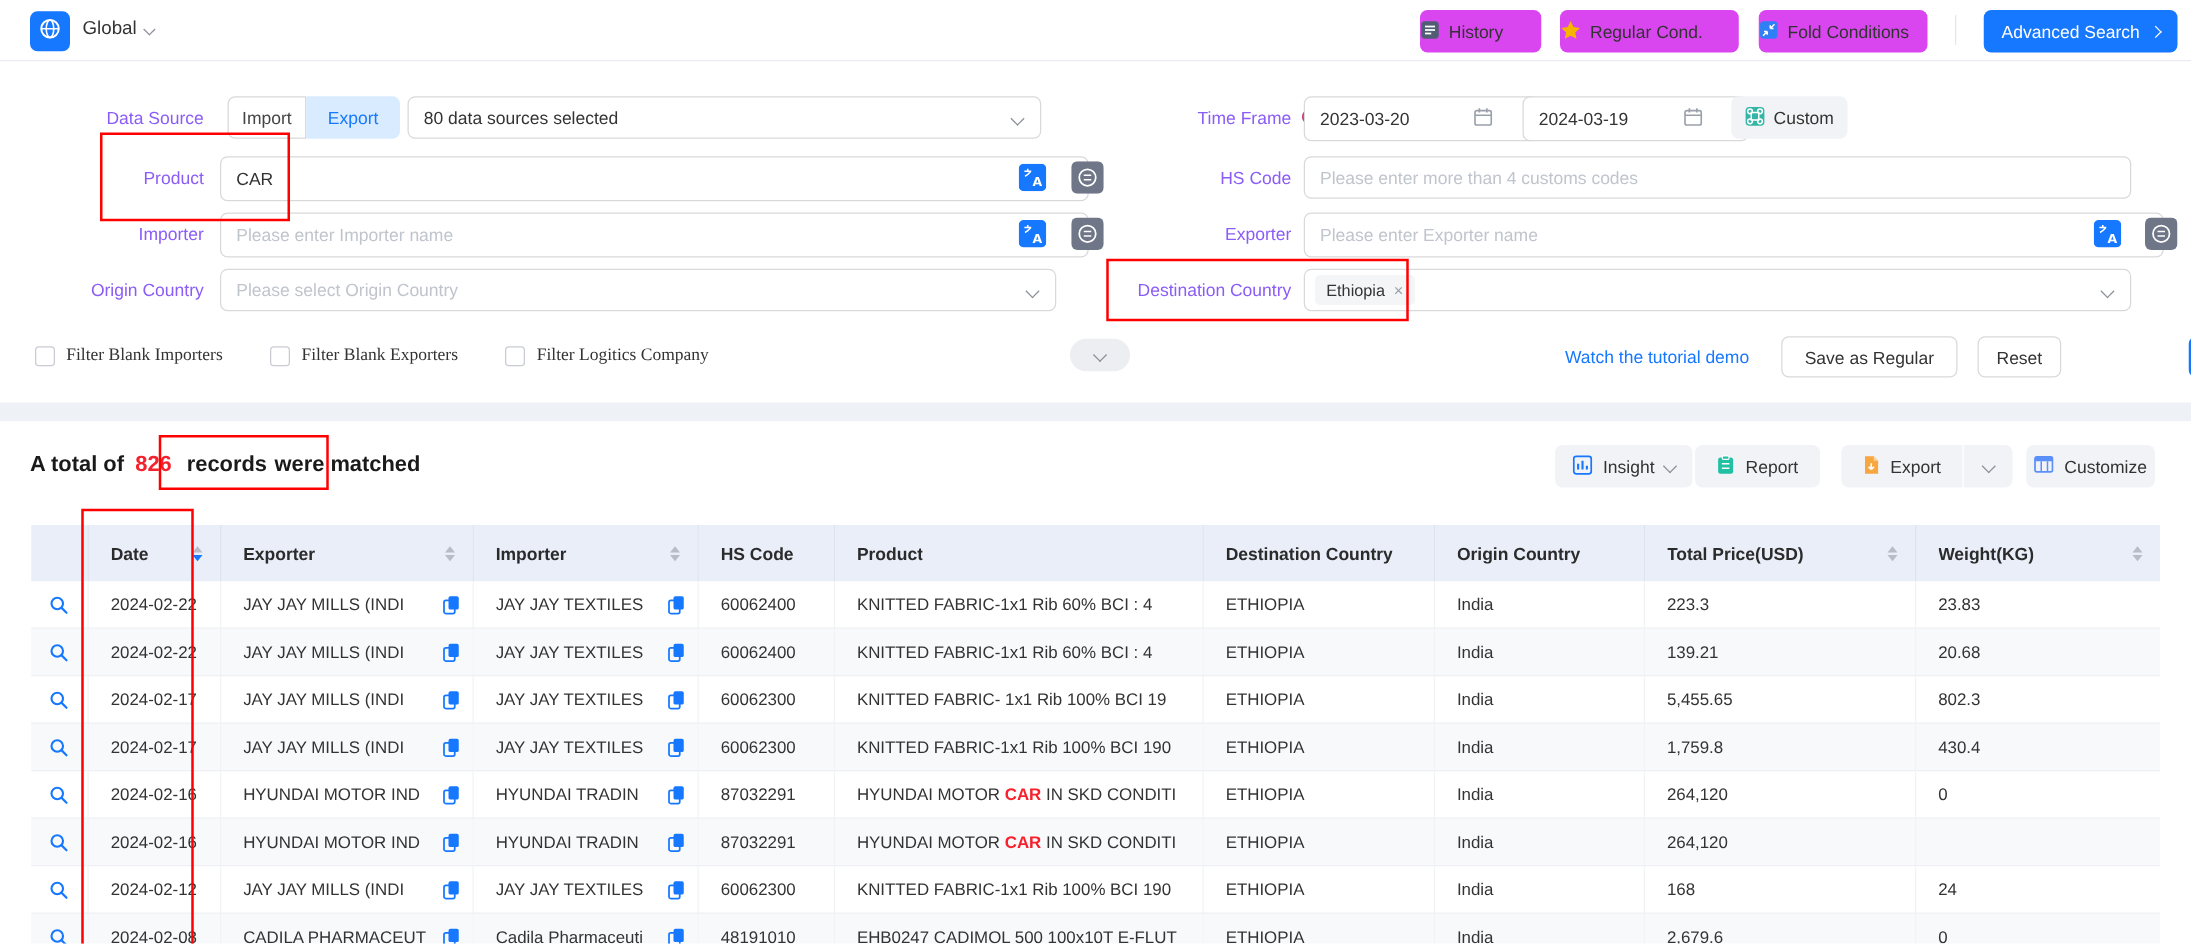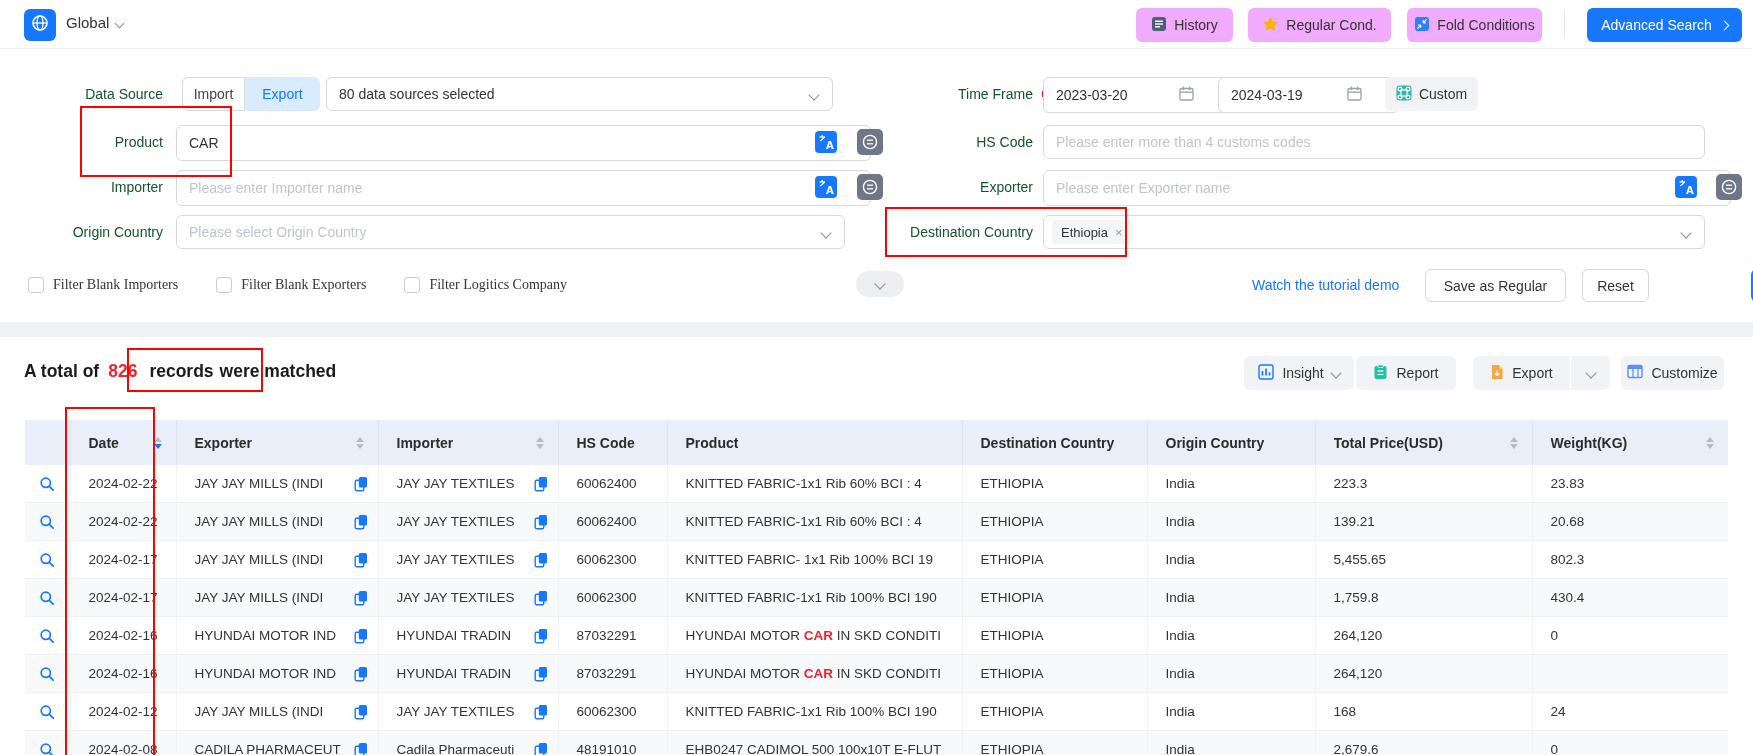--- a/index.html
+++ b/index.html
@@ -7,30 +7,30 @@
   .page{position:relative;width:1753px;height:755px;overflow:hidden;background:#fff;color:#333;}
   .abs{position:absolute;box-sizing:border-box;}
 
   
   .topbar-border{left:0;top:48px;width:1753px;height:1px;background:#eaecf1;}
   .logo{left:24px;top:9px;width:32px;height:32px;background:#1677ff;border-radius:6px;display:flex;align-items:center;justify-content:center;}
   .app-name{left:66px;top:14px;font-size:15px;color:#333;}
   .chev{display:inline-block;width:7px;height:7px;border-right:1.6px solid #8a8f99;border-bottom:1.6px solid #8a8f99;transform:rotate(45deg);}
   .chev.white{border-color:#fff;transform:rotate(-45deg);width:6px;height:6px;}
   .global-chev{left:116px;top:20px;}
-  .bar-btn{top:8px;height:34px;background:#f0abfc;border-radius:6px;display:flex;align-items:center;justify-content:center;gap:7px;font-size:14px;color:#333;cursor:pointer;}
+  .bar-btn{top:8px;height:34px;background:#d946ef;border-radius:6px;display:flex;align-items:center;gap:7px;font-size:14px;color:#333;cursor:pointer;}
   .btn-history{left:1136px;width:97px;}
   .btn-regular{left:1248px;width:143px;}
   .btn-fold{left:1407px;width:135px;}
   .bar-divider{left:1564px;top:12px;width:1px;height:24px;background:#e3e6eb;}
   .btn-advanced{left:1587px;top:8px;width:155px;height:34px;background:#1677ff;color:#fff;border-radius:6px;display:flex;align-items:center;justify-content:center;gap:9px;font-size:14px;cursor:pointer;}
 
   
   .optional-range{left:1041px;top:54px;font-size:14.5px;color:#be185d;margin-top:32px;}
-  .flabel{height:34px;line-height:34px;text-align:right;font-size:14px;color:#14532d;}
+  .flabel{height:34px;line-height:34px;text-align:right;font-size:14px;color:#8b5cf6;}
   .lab-left{left:20px;width:143px;}
   .lab-right{left:880px;width:153px;}
   .inp{border:1px solid #d9d9d9;border-radius:6px;height:34px;background:#fff;font-size:14px;color:#333;}
   input.inp{padding:0 12px;outline:none;font-family:"Liberation Sans",sans-serif;}
   input.inp::placeholder{color:#c0c4cc;}
   .sel{display:flex;align-items:center;padding:0 30px 0 12px;cursor:pointer;}
   .sel .ph{color:#c0c4cc;}
   .sel-chev{position:absolute;right:14px;top:13px;}
   .seg{top:77px;height:34px;line-height:32px;text-align:center;font-size:14px;cursor:pointer;box-sizing:border-box;}
   .seg-import{left:182px;width:63px;background:#fff;border:1px solid #d9d9d9;border-radius:6px 0 0 6px;color:#444;}

